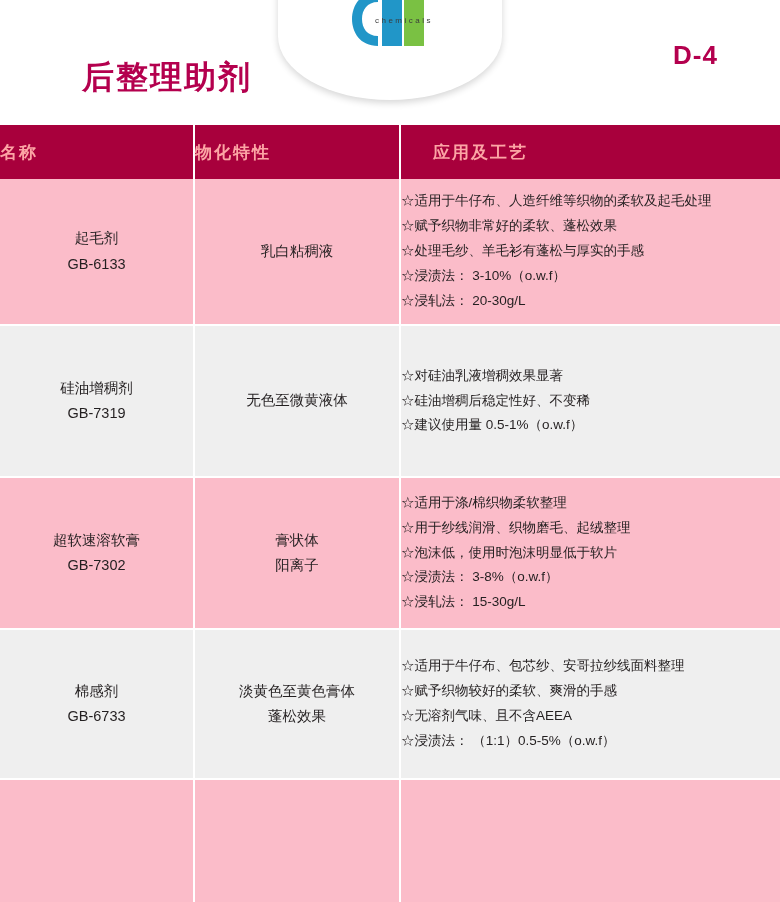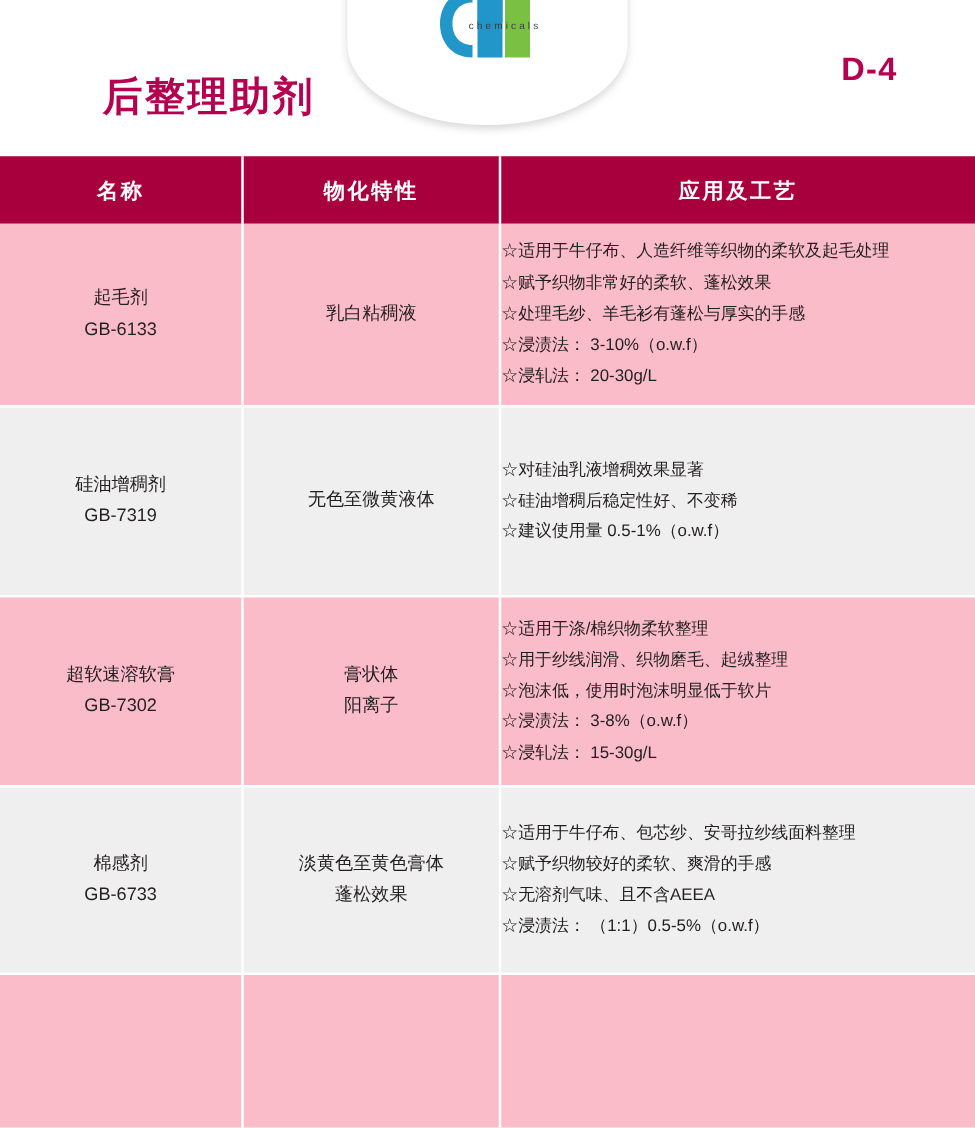--- a/index.html
+++ b/index.html
@@ -103,29 +103,29 @@
     vertical-align: middle;
     padding: 0;
   }
 
   .col-name   { width: 194px; }
   .col-prop   { width: 206px; }
   .col-apply  { width: 380px; }
 
   thead th {
     background: #a8003c;
-    color: #ffffff;
+    color: #fca5a5;
     height: 54px;
     font-size: 17px;
     font-weight: bold;
     letter-spacing: 2px;
-    text-align: center;
+    text-align: left;
     border-right: 2px solid #ffffff;
   }
-  thead th:last-child { border-right: none; }
+  thead th:last-child { border-right: none; padding-left: 32px; }
 
   tbody td {
     border-right: 2px solid #ffffff;
     border-bottom: 2px solid #ffffff;
   }
   tbody td:last-child { border-right: none; }
 
   tr.row-pink td { background: #fbbcc9; }
   tr.row-gray td { background: #efefef; }
 

